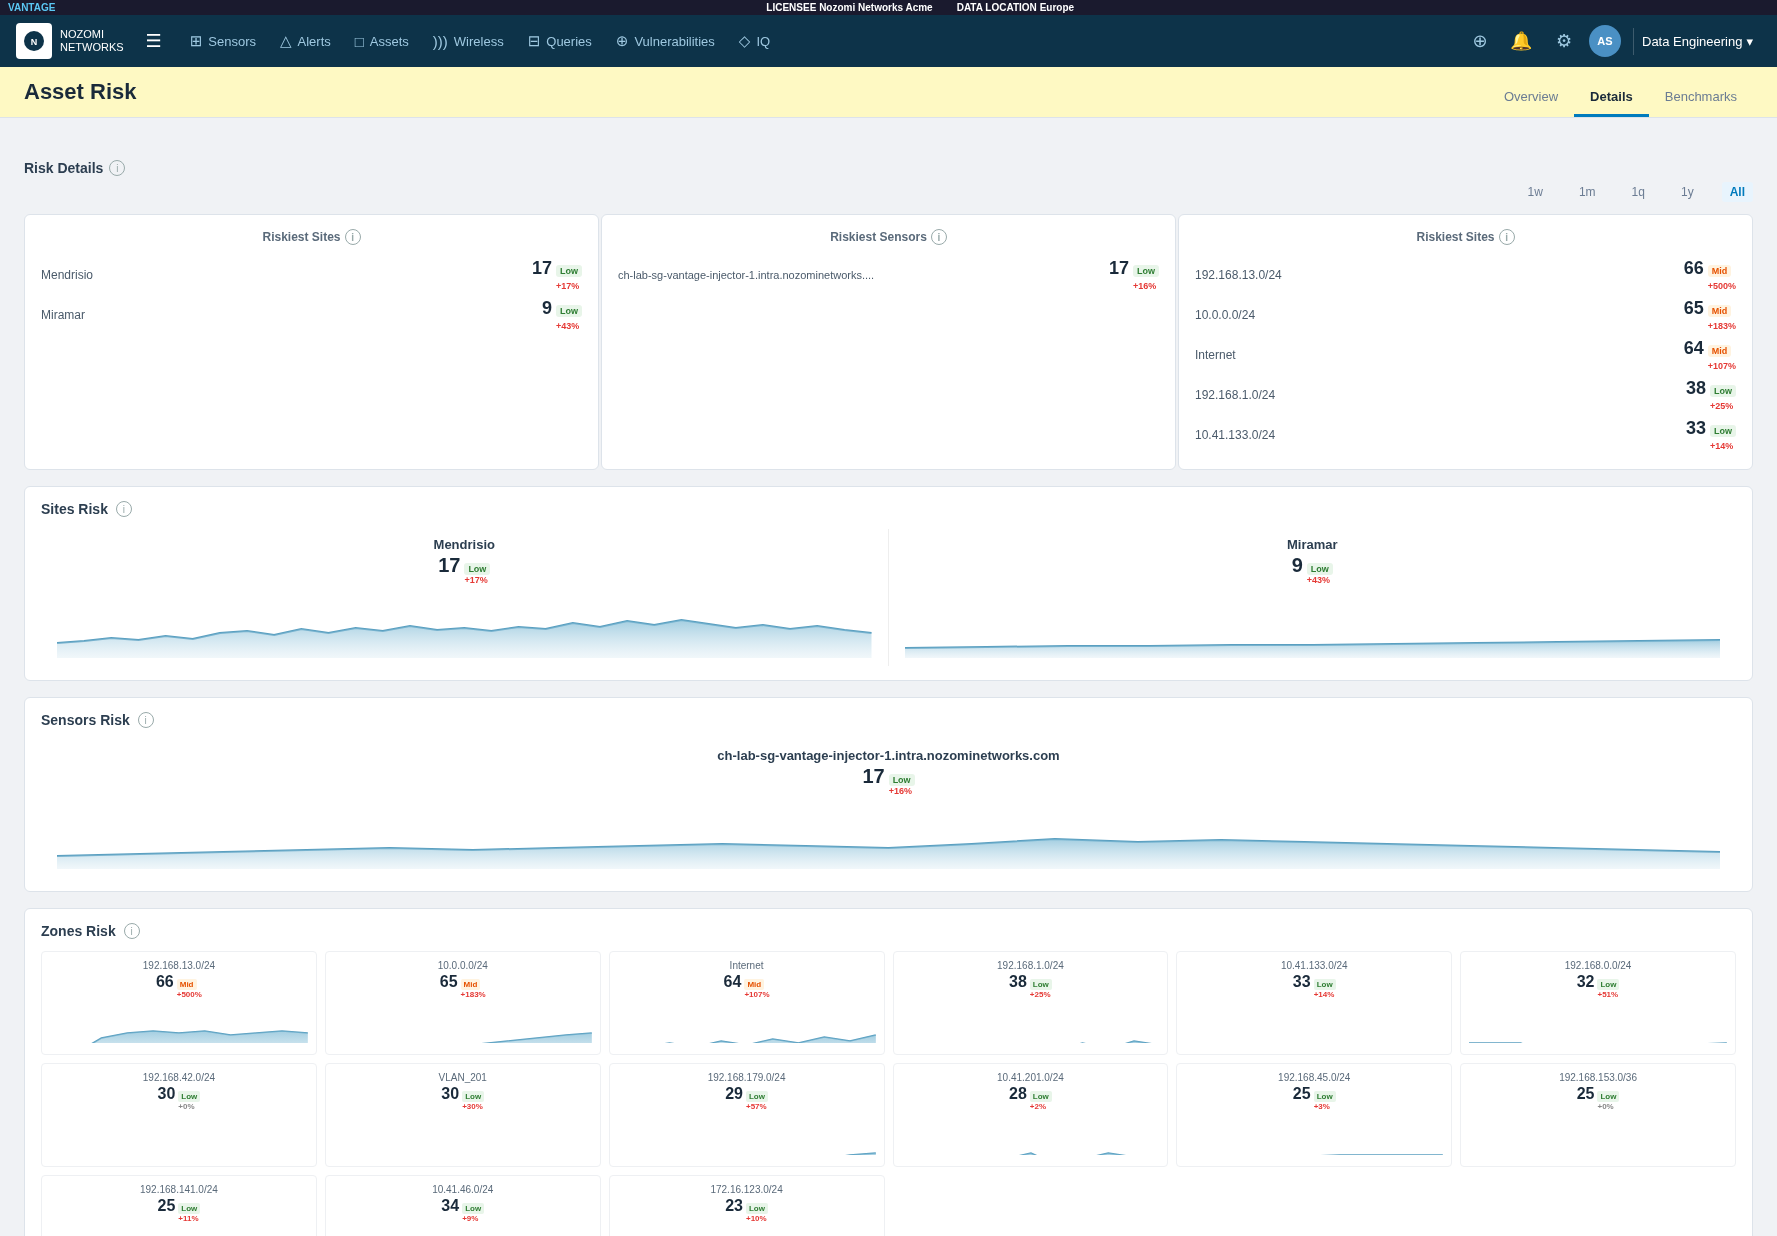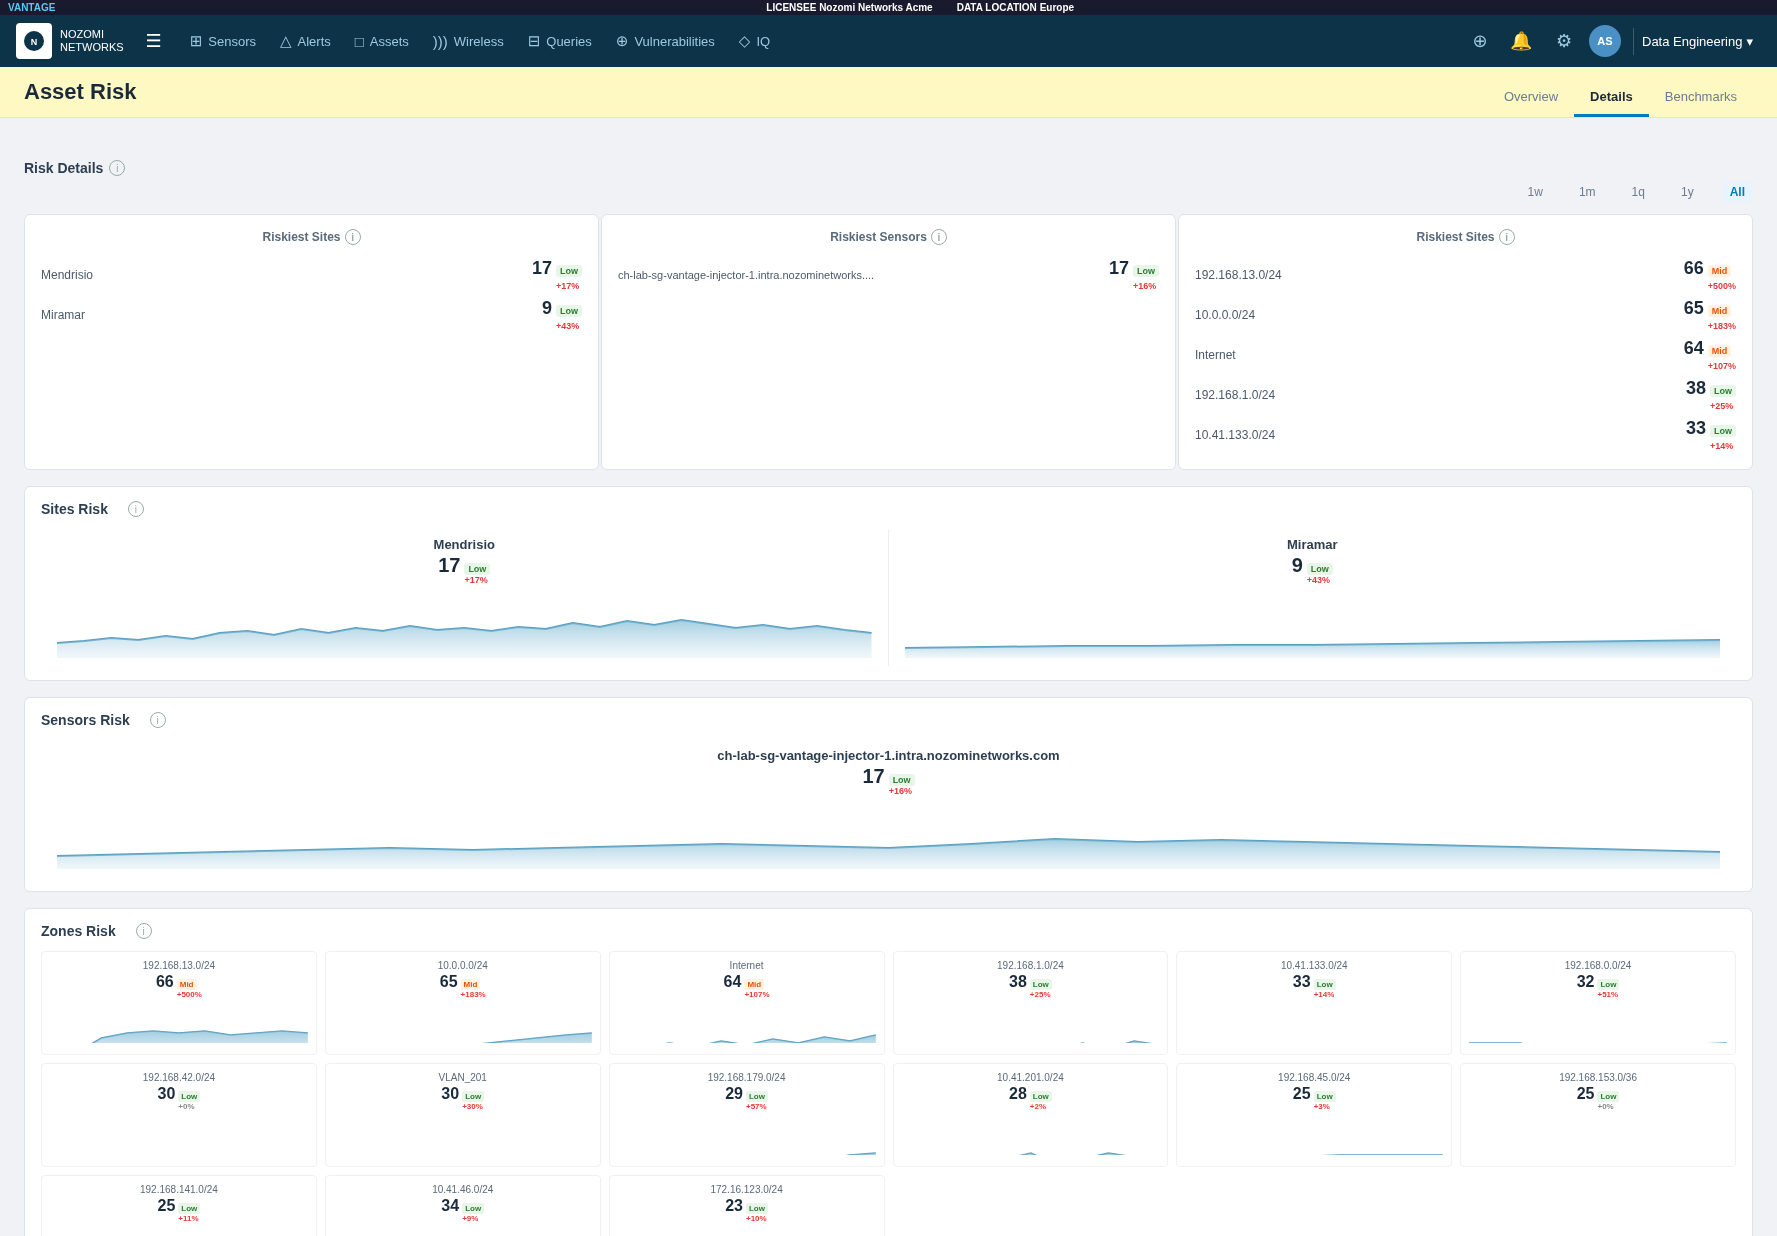--- a/index.html
+++ b/index.html
@@ -250,21 +250,21 @@
     .risk-section {
       background: white;
       border: 1px solid #dde3ea;
       border-radius: 6px;
       padding: 14px 16px;
       margin-bottom: 16px;
     }
     .risk-section-header {
       display: flex;
       align-items: center;
-      gap: 20px;
+      gap: 8px;
       margin-bottom: 12px;
     }
 
     
     .chart-grid-2 {
       display: grid;
       grid-template-columns: 1fr 1fr;
       gap: 0;
     }
     .chart-item {

